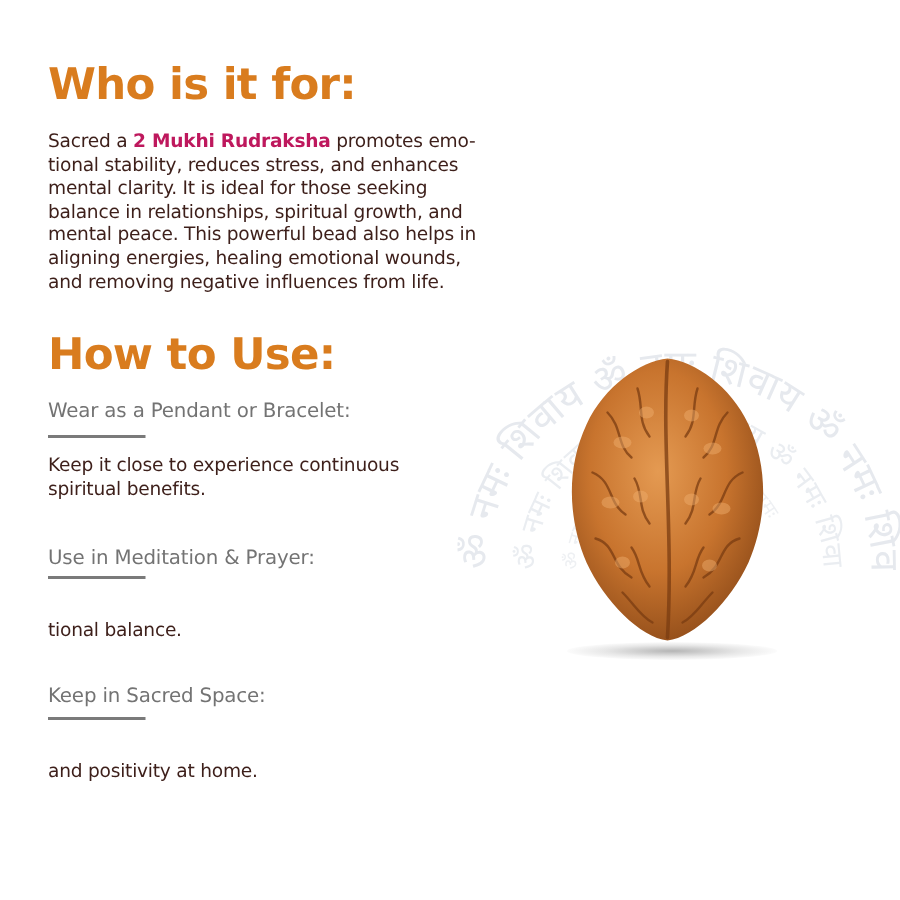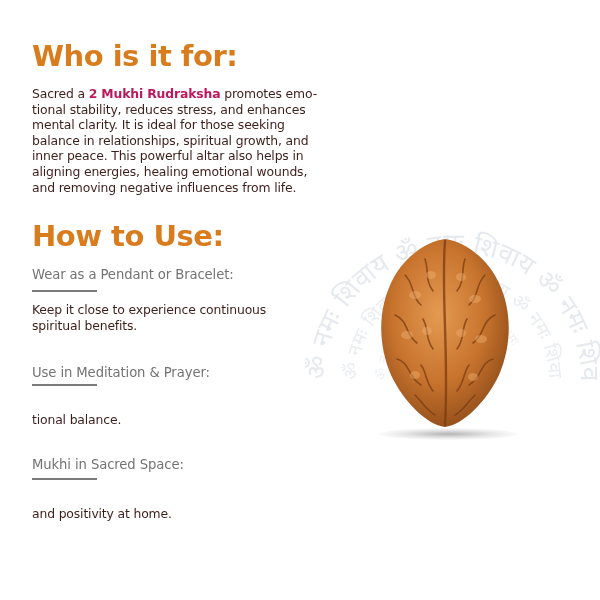--- a/index.html
+++ b/index.html
@@ -56,42 +56,42 @@
 </head>
 <body>
 
 <div class="h1 who">Who is it for:</div>
 
 <div class="para intro">
   <span>Sacred a </span><b>2 Mukhi Rudraksha</b><span> promotes emo-</span><br>
   <span>tional stability, reduces stress, and enhances</span><br>
   <span>mental clarity. It is ideal for those seeking</span><br>
   <span>balance in relationships, spiritual growth, and</span><br>
-  <span>inner peace. This powerful altar also helps in</span><br>
+  <span>mental peace. This powerful bead also helps in</span><br>
   <span>aligning energies, healing emotional wounds,</span><br>
   <span>and removing negative influences from life.</span>
 </div>
 
 <div class="h1 how">How to Use:</div>
 
 <div class="subhead" style="top:268px">Wear as a Pendant or Bracelet:</div>
 <div class="rule" style="top:290px"></div>
 <div class="usetext" style="top:302px">
   <span>Keep it close to experience continuous</span><br>
   <span>spiritual benefits.</span>
 </div>
 
 <div class="subhead" style="top:366px">Use in Meditation &amp; Prayer:</div>
 <div class="rule" style="top:384px"></div>
 <div class="usetext" style="top:396px">
   <br>
   <span>tional balance.</span>
 </div>
 
-<div class="subhead" style="top:458px">Mukhi in Sacred Space:</div>
+<div class="subhead" style="top:458px">Keep in Sacred Space:</div>
 <div class="rule" style="top:478px"></div>
 <div class="usetext" style="top:490px">
   <br>
   <span>and positivity at home.</span>
 </div>
 
 <svg class="mantra-ring" viewBox="0 0 295 230">
   <defs>
     <path id="arc1" d="M 20 230 A 128 128 0 0 1 276 230"></path>
     <path id="arc2" d="M 52 230 A 96 96 0 0 1 244 230"></path>

